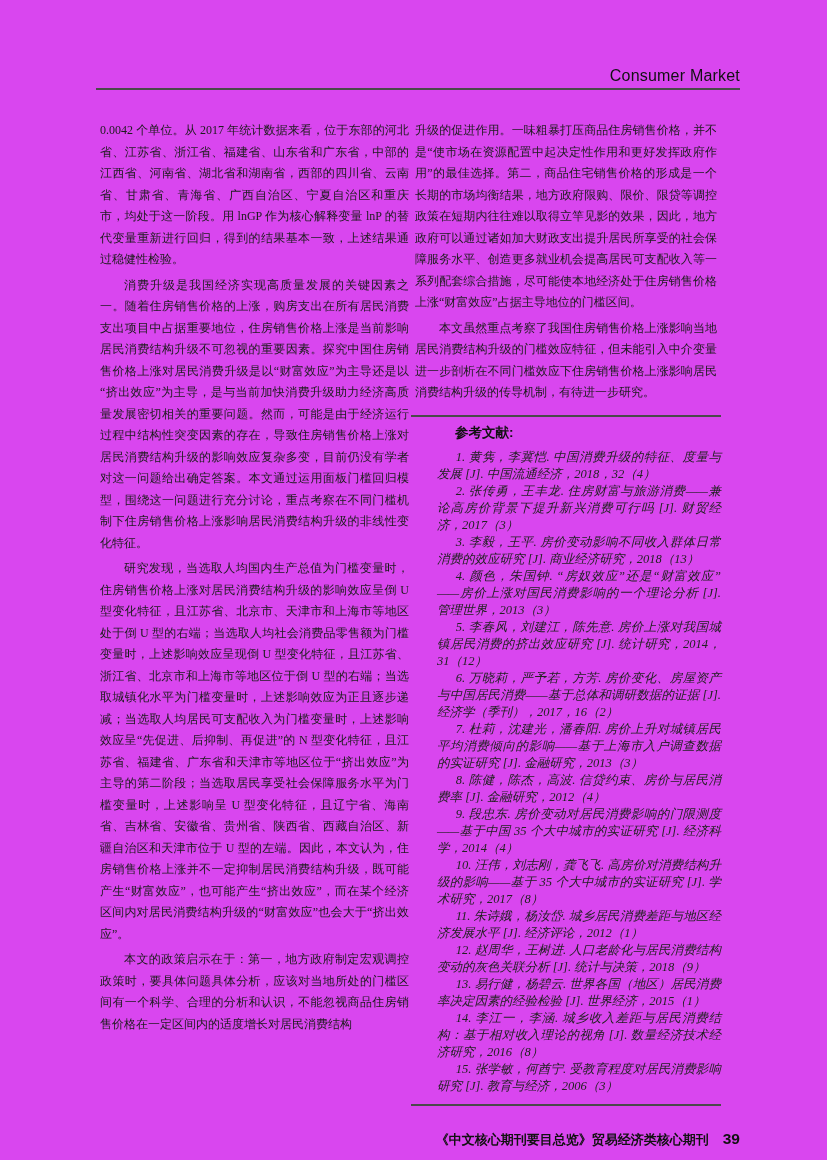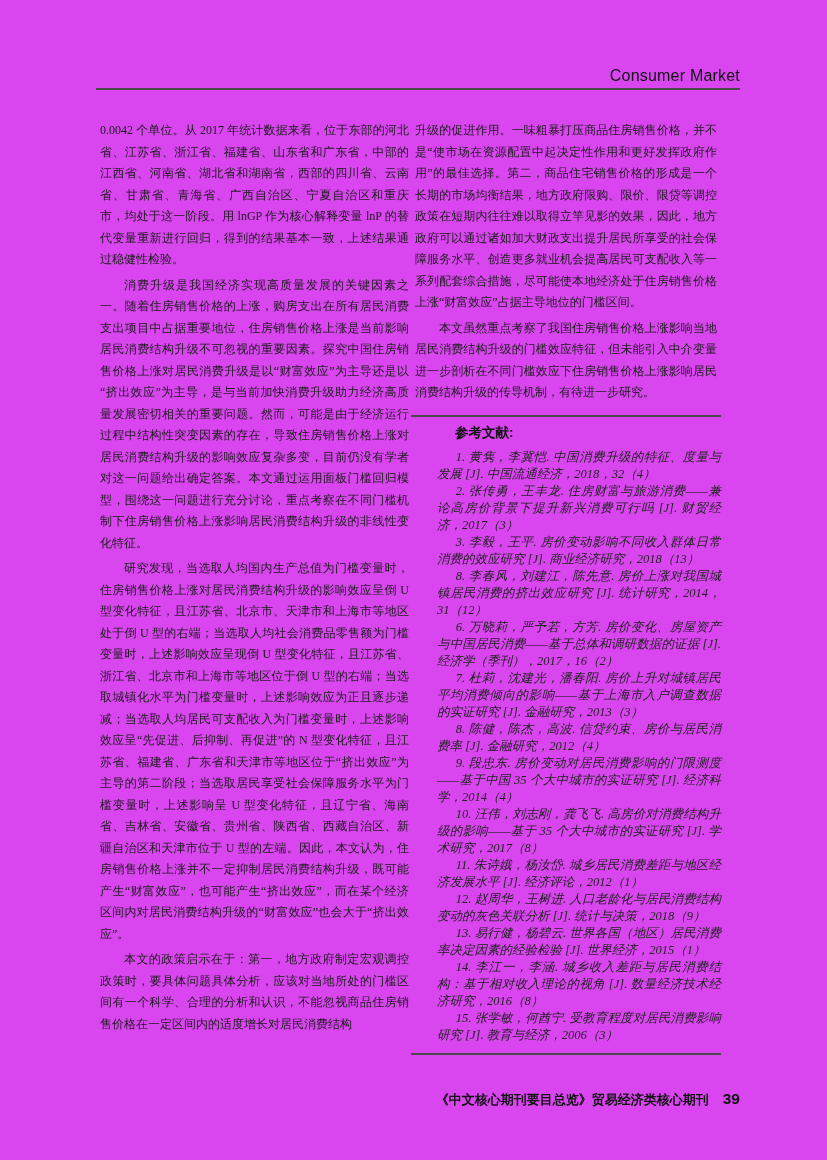--- a/index.html
+++ b/index.html
@@ -79,21 +79,21 @@
     top: 1090px;
     right: 87px;
     display: flex;
     align-items: baseline;
     gap: 14px;
     font-family: "Liberation Sans", "DejaVu Sans", sans-serif;
     font-weight: bold;
     color: #111;
   }
   .footer-note { font-size: 13px; }
-  .page-num { font-size: 15.5px; }
+  .page-num { font-size: 15.5px; margin-top: 40px; }
 </style>
 </head>
 <body>
 
 <div class="page">
 
   <span class="header-title">Consumer Market</span>
   <div class="header-rule"></div>
 
   <div class="col col-left">
@@ -107,21 +107,22 @@
     <p class="body-par no-indent">升级的促进作用。一味粗暴打压商品住房销售价格，并不是“使市场在资源配置中起决定性作用和更好发挥政府作用”的最佳选择。第二，商品住宅销售价格的形成是一个长期的市场均衡结果，地方政府限购、限价、限贷等调控政策在短期内往往难以取得立竿见影的效果，因此，地方政府可以通过诸如加大财政支出提升居民所享受的社会保障服务水平、创造更多就业机会提高居民可支配收入等一系列配套综合措施，尽可能使本地经济处于住房销售价格上涨“财富效应”占据主导地位的门槛区间。</p>
     <p class="body-par">本文虽然重点考察了我国住房销售价格上涨影响当地居民消费结构升级的门槛效应特征，但未能引入中介变量进一步剖析在不同门槛效应下住房销售价格上涨影响居民消费结构升级的传导机制，有待进一步研究。</p>
 
     <div class="ref-rule"></div>
 
     <div class="references">
       <h3 class="ref-heading">参考文献:</h3>
       <p class="ref">1. 黄隽，李冀恺. 中国消费升级的特征、度量与发展 [J]. 中国流通经济，2018，32（4）</p>
       <p class="ref">2. 张传勇，王丰龙. 住房财富与旅游消费——兼论高房价背景下提升新兴消费可行吗 [J]. 财贸经济，2017（3）</p>
       <p class="ref">3. 李毅，王平. 房价变动影响不同收入群体日常消费的效应研究 [J]. 商业经济研究，2018（13）</p>
-      <p class="ref">8. 李春风，刘建江，陈先意. 房价上涨对我国城镇居民消费的挤出效应研究 [J]. 统计研究，2014，31（12）</p>
+      <p class="ref">4. 颜色，朱国钟. “房奴效应”还是“财富效应”——房价上涨对国民消费影响的一个理论分析 [J]. 管理世界，2013（3）</p>
+      <p class="ref">5. 李春风，刘建江，陈先意. 房价上涨对我国城镇居民消费的挤出效应研究 [J]. 统计研究，2014，31（12）</p>
       <p class="ref">6. 万晓莉，严予若，方芳. 房价变化、房屋资产与中国居民消费——基于总体和调研数据的证据 [J]. 经济学（季刊），2017，16（2）</p>
       <p class="ref">7. 杜莉，沈建光，潘春阳. 房价上升对城镇居民平均消费倾向的影响——基于上海市入户调查数据的实证研究 [J]. 金融研究，2013（3）</p>
       <p class="ref">8. 陈健，陈杰，高波. 信贷约束、房价与居民消费率 [J]. 金融研究，2012（4）</p>
       <p class="ref">9. 段忠东. 房价变动对居民消费影响的门限测度——基于中国 35 个大中城市的实证研究 [J]. 经济科学，2014（4）</p>
       <p class="ref">10. 汪伟，刘志刚，龚飞飞. 高房价对消费结构升级的影响——基于 35 个大中城市的实证研究 [J]. 学术研究，2017（8）</p>
       <p class="ref">11. 朱诗娥，杨汝岱. 城乡居民消费差距与地区经济发展水平 [J]. 经济评论，2012（1）</p>
       <p class="ref">12. 赵周华，王树进. 人口老龄化与居民消费结构变动的灰色关联分析 [J]. 统计与决策，2018（9）</p>
       <p class="ref">13. 易行健，杨碧云. 世界各国（地区）居民消费率决定因素的经验检验 [J]. 世界经济，2015（1）</p>
       <p class="ref">14. 李江一，李涵. 城乡收入差距与居民消费结构：基于相对收入理论的视角 [J]. 数量经济技术经济研究，2016（8）</p>
       <p class="ref">15. 张学敏，何酋宁. 受教育程度对居民消费影响研究 [J]. 教育与经济，2006（3）</p>

